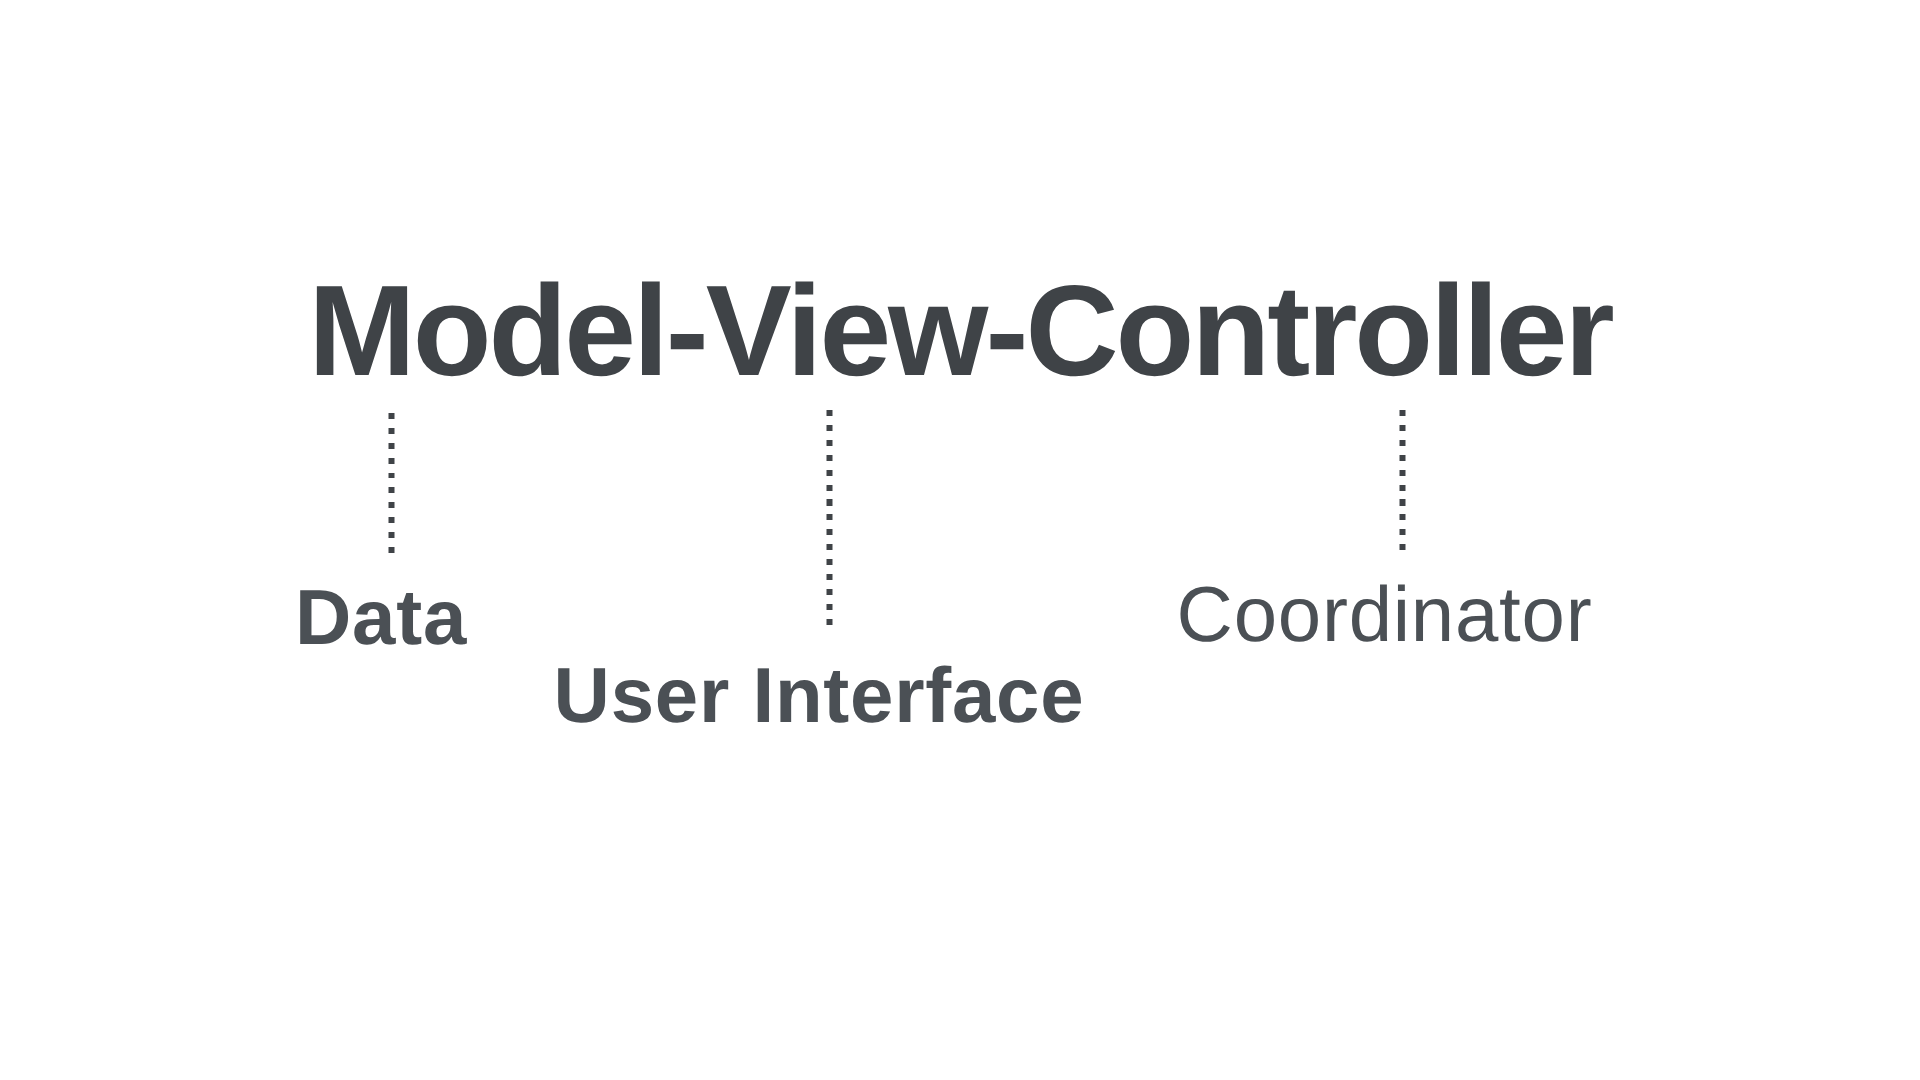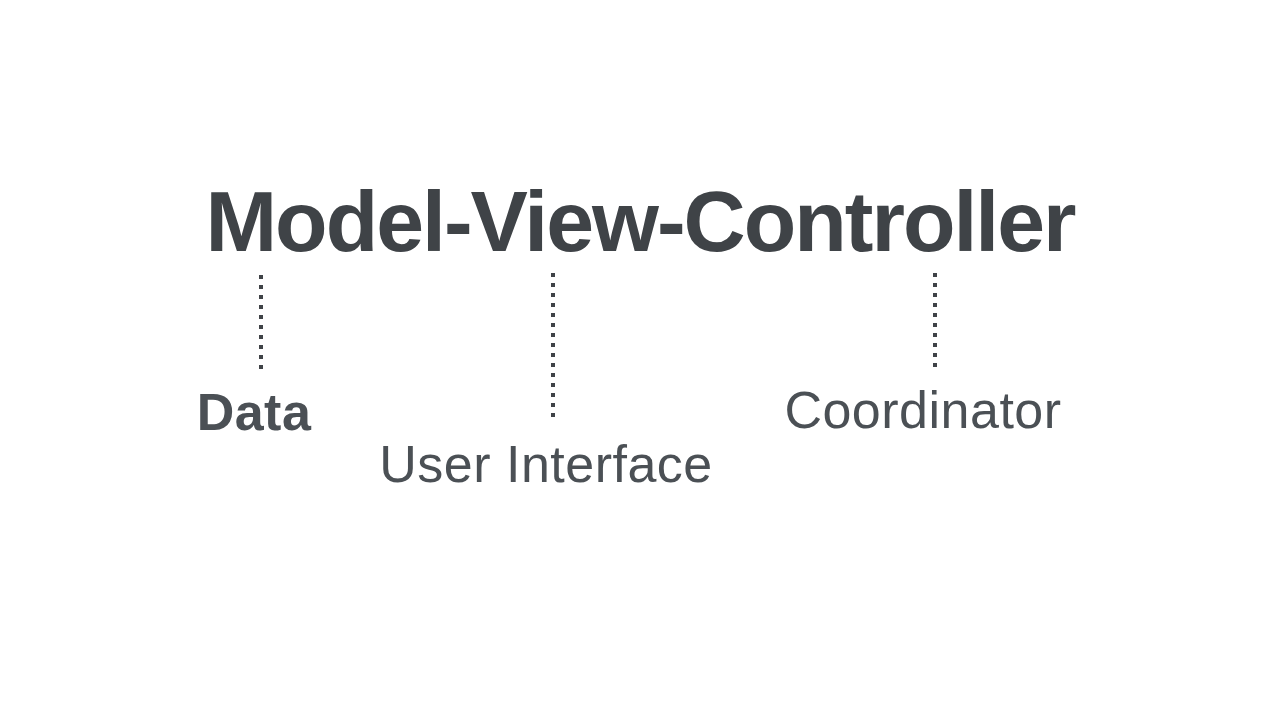--- a/index.html
+++ b/index.html
@@ -48,21 +48,21 @@
     position: absolute;
     transform: translateX(-50%);
     font-size: 52px;
     line-height: 1;
     font-weight: 400;
     letter-spacing: 0.5px;
     color: var(--label-ink);
     white-space: nowrap;
   }
   .part-label.model      { left: 254px; top: 386px; font-weight: bold; }
-  .part-label.view       { left: 546px; top: 438px; }
+  .part-label.view       { left: 546px; top: 438px; font-weight: bold; }
   .part-label.controller { left: 923px; top: 384px; }
 </style>
 </head>
 <body>
 
 <div class="canvas">
 
   <div class="title">Model-View-Controller</div>
 
   <div class="connector model"></div>

